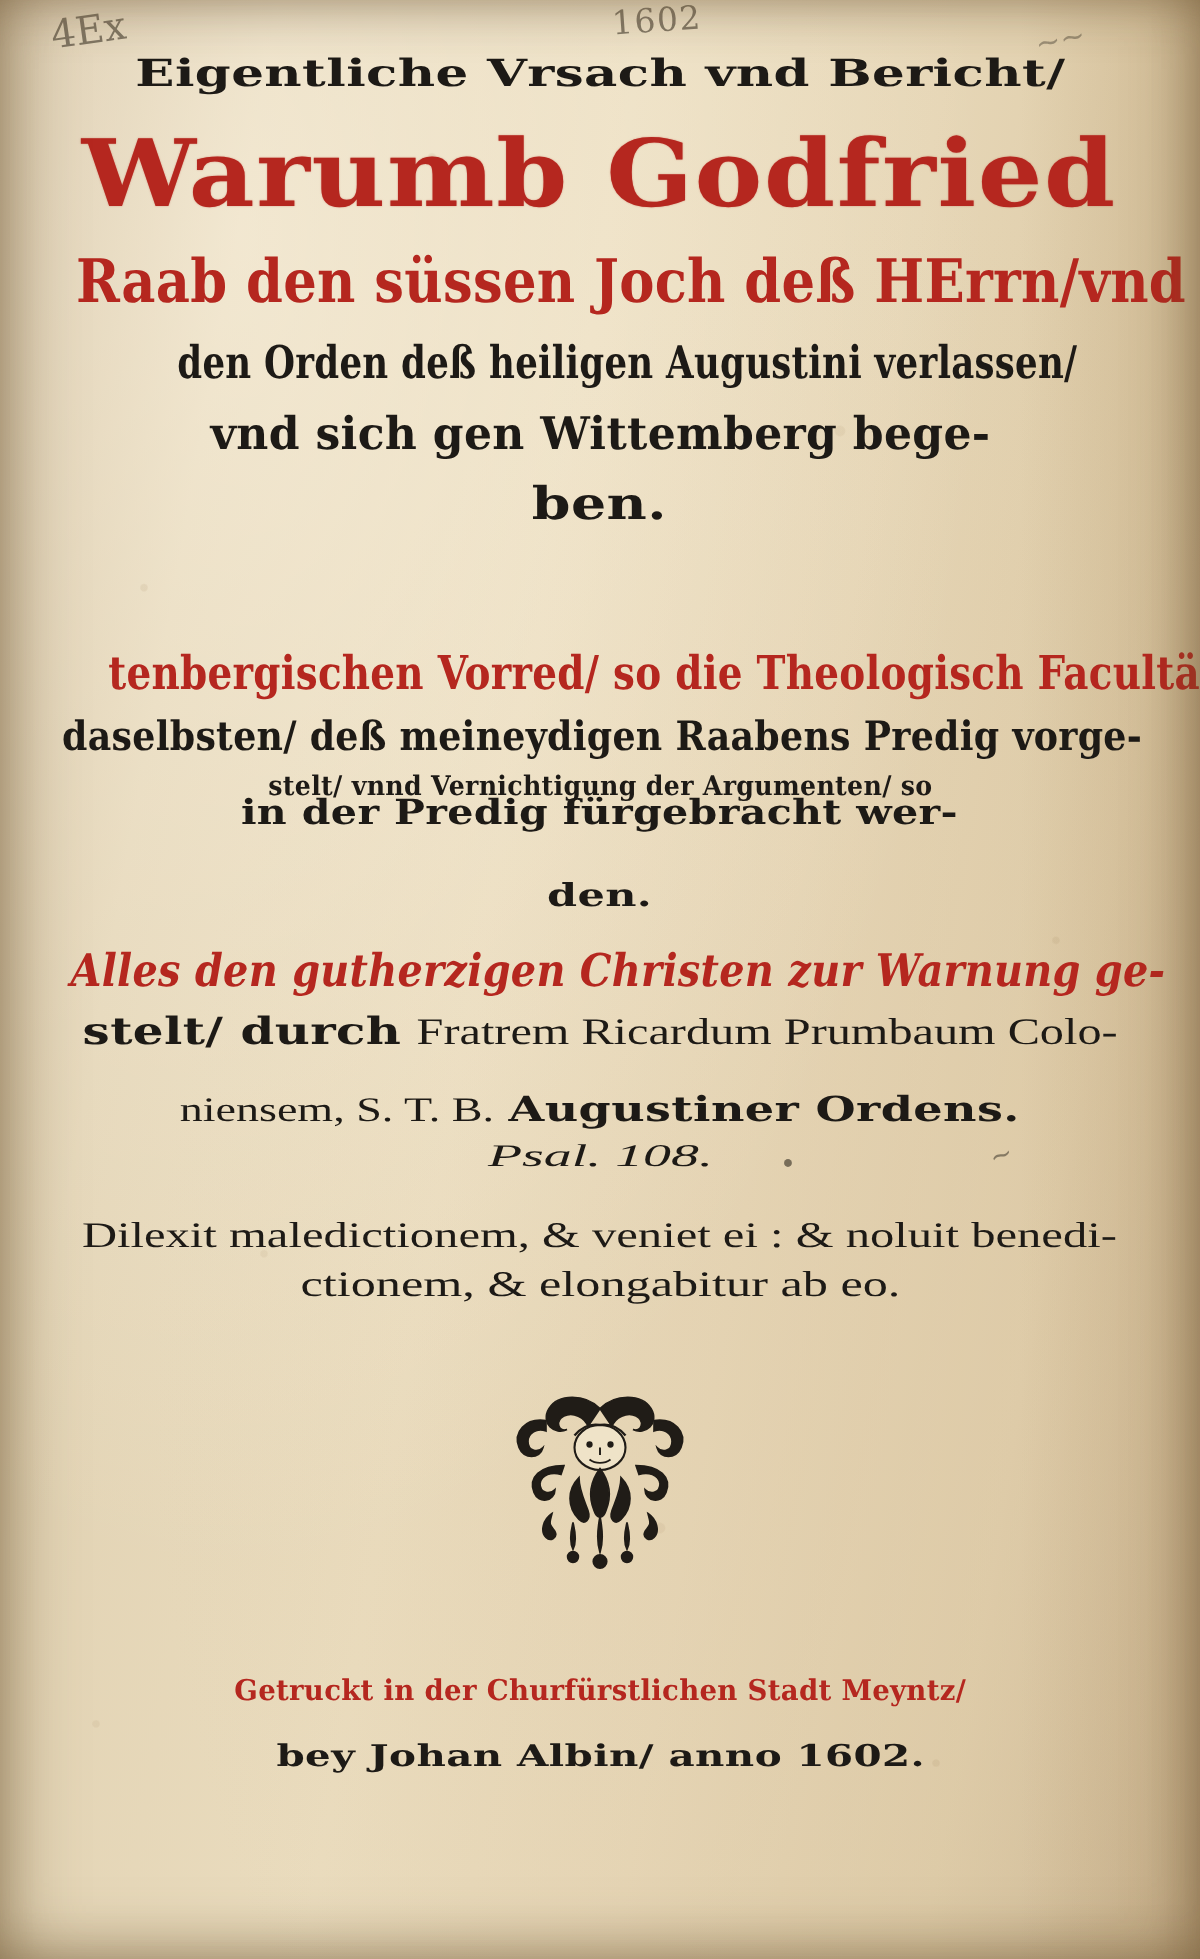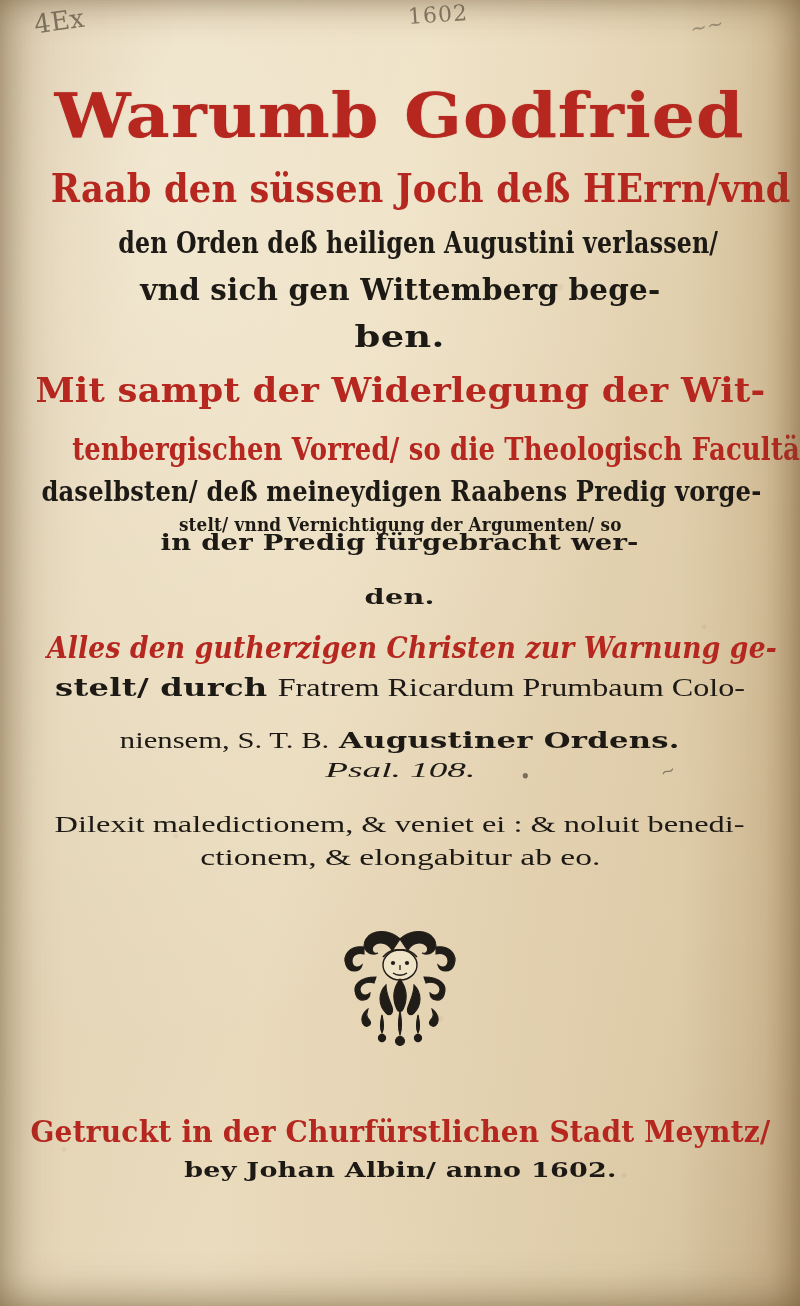--- a/index.html
+++ b/index.html
@@ -183,21 +183,21 @@
 
   #ornament {
     position: absolute;
     top: 925px; left: 0; right: 0;
     text-align: center;
   }
   #ornament svg { display: inline-block; }
 
   #l-impr1 {
     position: absolute; top: 1118px; left: 0; right: 0;
-    font-size: 29px;
+    font-size: 19px;
   }
   #l-impr2 {
     position: absolute; top: 1160px; left: 0; right: 0;
     font-size: 20px;
   }
 
   
   #mk-left  { top: 6px;  left: 34px;  font-size: 26px; transform: rotate(-8deg); }
   #mk-mid   { top: 2px;  left: 408px; font-size: 22px; transform: rotate(-4deg); letter-spacing: 1px; }
   #mk-right { top: 14px; left: 690px; font-size: 20px; transform: rotate(-12deg); opacity: .45; }
@@ -210,29 +210,29 @@
 <div id="page">
   <div id="grain"></div>
   <div id="stain"></div>
 
   <div id="content">
 
     <div class="manu" id="mk-left">4Ex</div>
     <div class="manu" id="mk-mid">1602</div>
     <div class="manu" id="mk-right">~~</div>
 
+    <div class="line fk blk" id="l-head"><span style="display: inline-block; transform: scaleX(1.3702); transform-origin: center center;">Eigentliche Vrsach vnd Bericht/</span></div>
 
     <div class="line fk red" id="l-warumb"><span style="display: inline-block; transform: scaleX(1.0934); transform-origin: center center;">Warumb Godfried</span></div>
     <div class="line fk red" id="l-raab"><span style="display: inline-block; transform: scaleX(0.8795); transform-origin: center center;">Raab den süssen Joch deß HErrn/vnd</span></div>
 
     <div class="line fk blk" id="l-orden"><span style="display: inline-block; transform: scaleX(0.7912); transform-origin: center center;">den Orden deß heiligen Augustini verlassen/</span></div>
     <div class="line fk blk" id="l-wittemberg"><span style="display: inline-block; transform: scaleX(0.9801); transform-origin: center center;">vnd sich gen Wittemberg bege-</span></div>
     <div class="line fk blk" id="l-ben"><span style="display: inline-block; transform: scaleX(1.2308); transform-origin: center center;">ben.</span></div>
 
-    <div class="line fk red" id="l-mit"><span style="display: inline-block; transform: scaleX(1.0723); transform-origin: center center;">Mit sampt der Widerlegung der Wit-</span></div>
     <div class="line fk red" id="l-tenberg"><span style="display: inline-block; transform: scaleX(0.8368); transform-origin: center center;">tenbergischen Vorred/ so die Theologisch Facultät</span></div>
     <div class="line fk blk" id="l-daselbsten"><span style="display: inline-block; transform: scaleX(0.8969); transform-origin: center center;">daselbsten/ deß meineydigen Raabens Predig vorge-</span></div>
     <div class="line fk blk" id="l-stelt"><span style="display: inline-block; transform: scaleX(0.937); transform-origin: center center;">stelt/ vnnd Vernichtigung der Argumenten/ so</span></div>
     <div class="line fk blk" id="l-inder"><span style="display: inline-block; transform: scaleX(1.1914); transform-origin: center center;">in der Predig fürgebracht wer-</span></div>
     <div class="line fk blk" id="l-den2"><span style="display: inline-block; transform: scaleX(1.3659); transform-origin: center center;">den.</span></div>
 
     <div class="line fk red" id="l-alles"><span style="display: inline-block; transform: scaleX(0.886); transform-origin: center center;">Alles den gutherzigen Christen zur Warnung ge-</span></div>
     <div class="line" id="l-stelt2"><span style="display: inline-block; transform: scaleX(1.287); transform-origin: center center;">
       <span class="fk blk">stelt/ durch</span>
       <span class="rom blk">Fratrem Ricardum Prumbaum Colo-</span>

